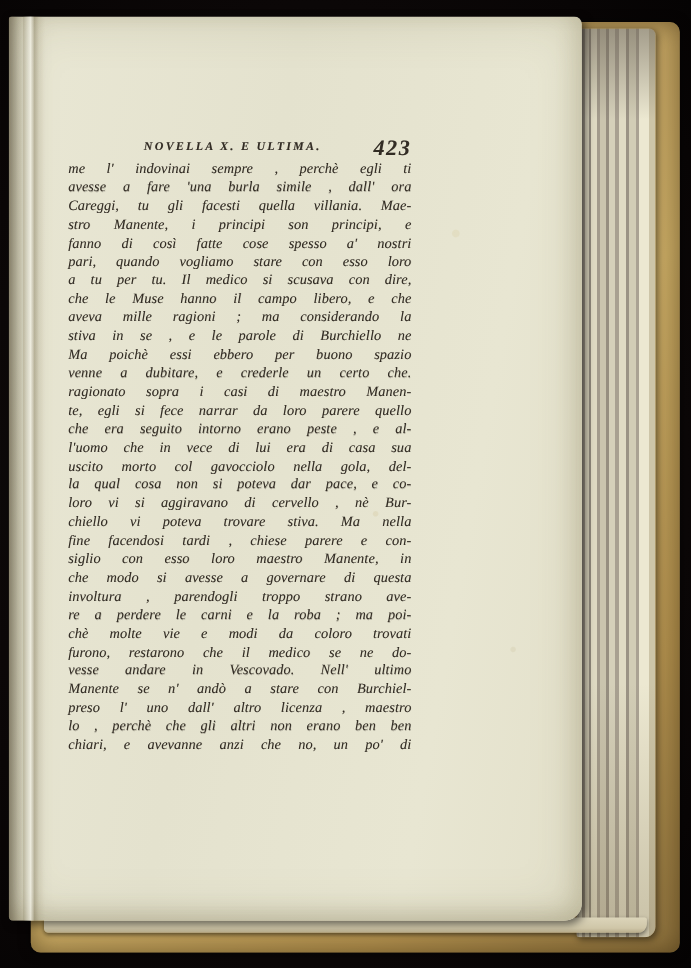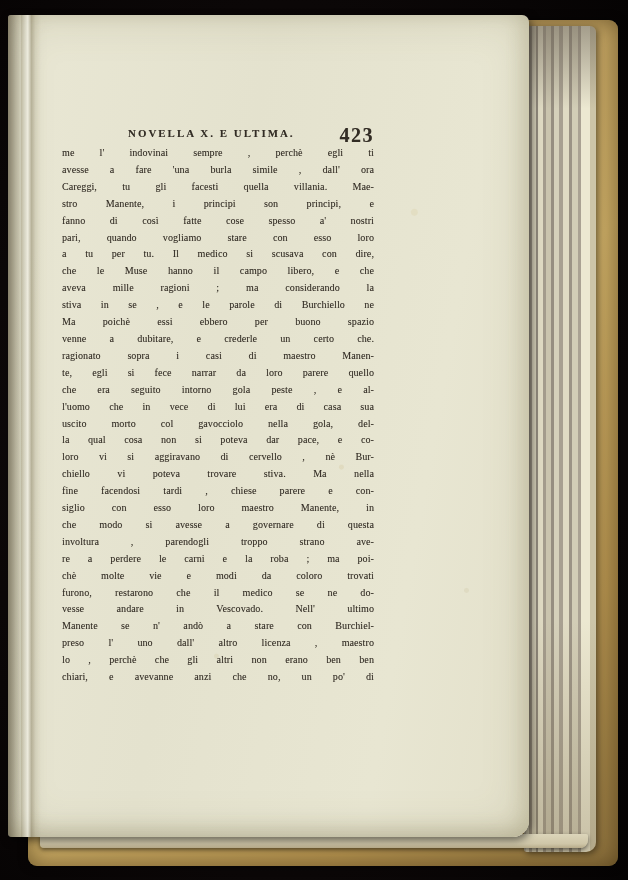--- a/index.html
+++ b/index.html
@@ -98,20 +98,21 @@
       rgba(130, 118, 80, 0.12) 72%,
       rgba(130, 118, 80, 0) 100%);
   }
 
   
   .textblock {
     position: absolute;
     left: 54px; top: 109px;
     width: 312px;
     color: var(--ink, #322c24);
+    font-style: italic;
   }
 
   .header-row {
     position: relative;
     height: 20px;
     margin-bottom: 1px;
   }
 
   .running-title {
     position: absolute;
@@ -130,21 +131,21 @@
     position: absolute;
     right: 0; top: 0;
     font-size: 20px;
     font-weight: 700;
     letter-spacing: 1.5px;
     color: var(--ink, #322c24);
     text-shadow: 0.3px 0.3px 0 rgba(50,44,36,0.35);
   }
 
   .body {
-    font-size: 10px;
+    font-size: 13px;
     line-height: 16.9px;
   }
 
   .bodyline {
     text-align: justify;
     text-align-last: justify;
     white-space: normal;
     letter-spacing: 0.1px;
     text-shadow: 0.25px 0.25px 0 rgba(50,44,36,0.30);
   }
@@ -179,21 +180,21 @@
           <div class="bodyline">fanno di così fatte cose spesso a' nostri</div>
           <div class="bodyline">pari, quando vogliamo stare con esso loro</div>
           <div class="bodyline">a tu per tu. Il medico si scusava con dire,</div>
           <div class="bodyline">che le Muse hanno il campo libero, e che</div>
           <div class="bodyline">aveva mille ragioni ; ma considerando la</div>
           <div class="bodyline">stiva in se , e le parole di Burchiello ne</div>
           <div class="bodyline">Ma poichè essi ebbero per buono spazio</div>
           <div class="bodyline">venne a dubitare, e crederle un certo che.</div>
           <div class="bodyline">ragionato sopra i casi di maestro Manen-</div>
           <div class="bodyline">te, egli si fece narrar da loro parere quello</div>
-          <div class="bodyline">che era seguito intorno gola peste , e al-</div>
+          <div class="bodyline">che era seguito intorno erano peste , e al-</div>
           <div class="bodyline">l'uomo che in vece di lui era di casa sua</div>
           <div class="bodyline">uscito morto col gavocciolo nella gola, del-</div>
           <div class="bodyline">la qual cosa non si poteva dar pace, e co-</div>
           <div class="bodyline">loro vi si aggiravano di cervello , nè Bur-</div>
           <div class="bodyline">chiello vi poteva trovare stiva. Ma nella</div>
           <div class="bodyline">fine facendosi tardi , chiese parere e con-</div>
           <div class="bodyline">siglio con esso loro maestro Manente, in</div>
           <div class="bodyline">che modo si avesse a governare di questa</div>
           <div class="bodyline">involtura , parendogli troppo strano ave-</div>
           <div class="bodyline">re a perdere le carni e la roba ; ma poi-</div>

